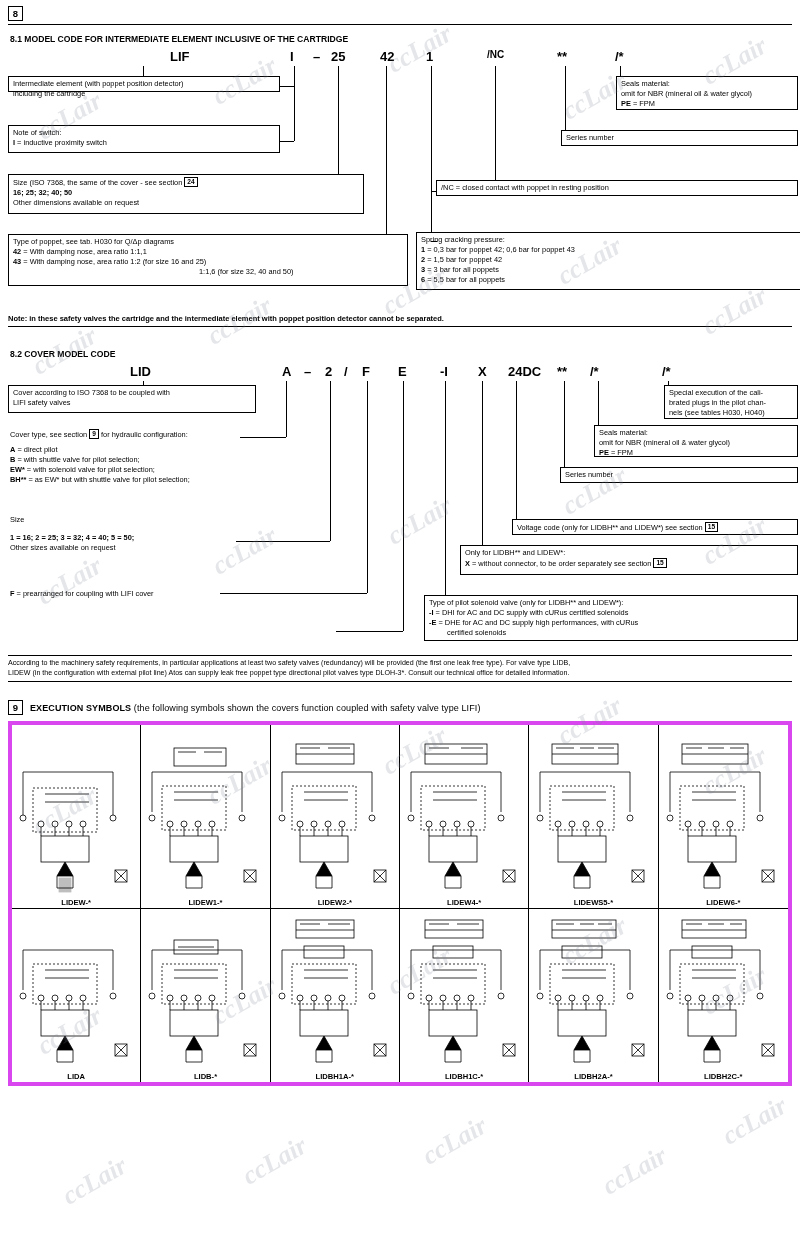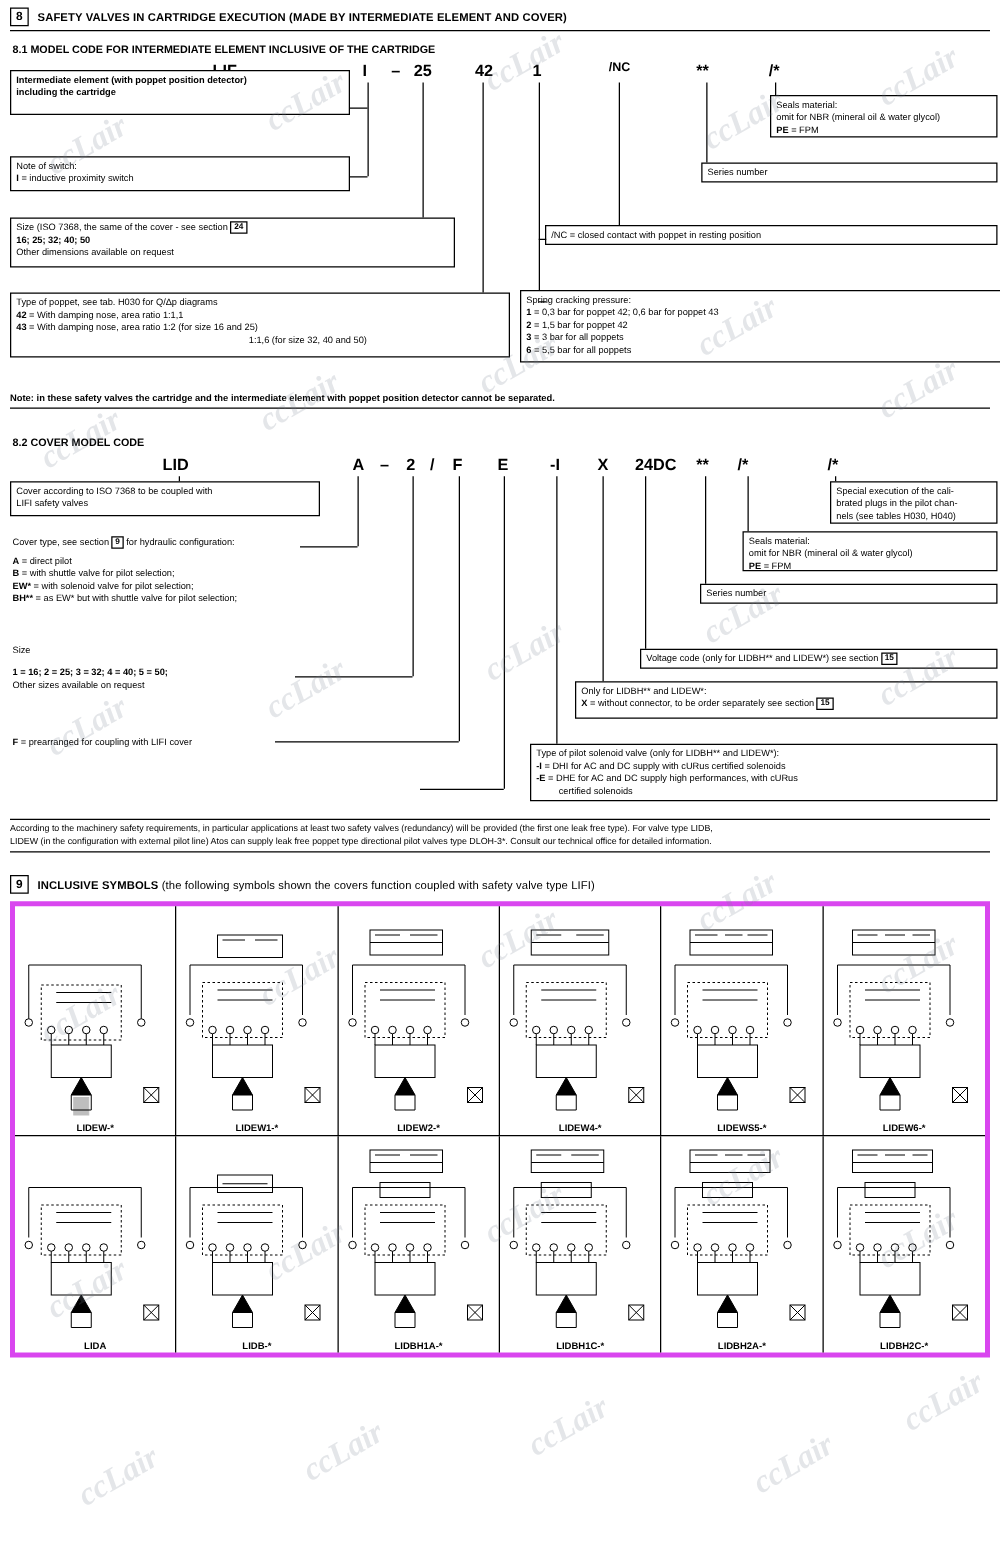--- a/index.html
+++ b/index.html
@@ -68,21 +68,20 @@
   .sym-cap { text-align:center; font-weight:bold; font-size:7.6px; padding-top:2px; }
   .sym-svg { display:block; margin:0 auto; }
 </style>
 </head>
 <body>
 
 <div class="page">
 
   <div class="sec-head">
     <div class="sec-num">8</div>
-    <div class="sec-title">SAFETY VALVES IN CARTRIDGE EXECUTION (MADE BY INTERMEDIATE ELEMENT AND COVER)</div>
   </div>
   <div class="hr"></div>
 
   <div class="sub-head">8.1  MODEL CODE FOR INTERMEDIATE ELEMENT INCLUSIVE OF THE CARTRIDGE</div>
 
   <div class="diagram" style="height:262px;">
 
     <div class="txt b" style="left:126px; top:0px; font-size:13px;padding-left:36px;">LIF</div>
     <div class="txt b" style="left:282px; top:0px; font-size:13px;">I</div>
     <div class="txt b" style="left:305px; top:0px; font-size:13px;">–</div>
@@ -95,21 +94,21 @@
 
     <div class="lead vline" style="left:135px; top:18px; height:20px;"></div>
     <div class="lead vline" style="left:286px; top:18px; height:75px;"></div>
     <div class="lead vline" style="left:330px; top:18px; height:130px;"></div>
     <div class="lead vline" style="left:378px; top:18px; height:195px;"></div>
     <div class="lead vline" style="left:423px; top:18px; height:175px;"></div>
     <div class="lead vline" style="left:487px; top:18px; height:125px;"></div>
     <div class="lead vline" style="left:557px; top:18px; height:78px;"></div>
     <div class="lead vline" style="left:612px; top:18px; height:22px;"></div>
 
-    <div class="box" style="left:0px; top:8px; width:272px; height:36px;font-weight:bold;">
+    <div class="box" style="left:0px; top:28px; width:272px; height:16px;">
       <div>Intermediate element (with poppet position detector)</div>
       <div>including the cartridge</div>
     </div>
     <div class="lead hline" style="left:272px; top:38px; width:14px;"></div>
 
     <div class="box" style="left:0px; top:77px; width:272px; height:28px;">
       <div>Note of switch:</div>
       <div><b>I</b><span> = inductive proximity switch</span></div>
     </div>
     <div class="lead hline" style="left:272px; top:93px; width:14px;"></div>
@@ -255,21 +254,21 @@
   <div class="hr-thin"></div>
   <div class="footnote">
     <div>According to the machinery safety requirements, in particular applications at least two safety valves (redundancy) will be provided (the first one leak free type). For valve type LIDB,</div>
     <div>LIDEW (in the configuration with external pilot line) Atos can supply leak free poppet type directional pilot valves type DLOH-3*. Consult our technical office for detailed information.</div>
   </div>
   <div class="hr"></div>
 
   <div class="sec-head" style="margin-top:18px;">
     <div class="sec-num">9</div>
     <div class="sec-title">
-      <span>INCLUSIVE SYMBOLS</span>
+      <span>EXECUTION SYMBOLS</span>
       <span class="thin">(the following symbols shown the covers function coupled with safety valve type LIFI)</span>
     </div>
   </div>
 
   <div class="sym-wrap">
 
     <div class="sym-row">
       <div class="sym-cell">
         <svg class="sym-svg" width="122" height="168" viewBox="0 0 122 168">
           <g fill="none" stroke="#000" stroke-width="0.8">

